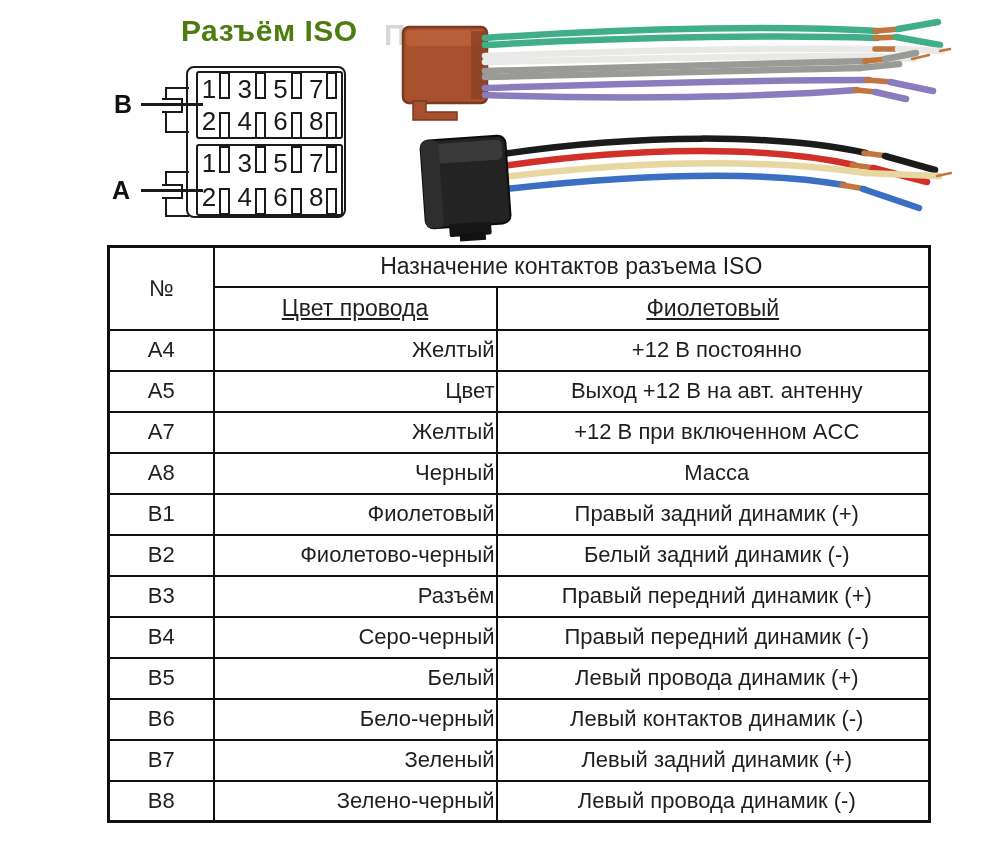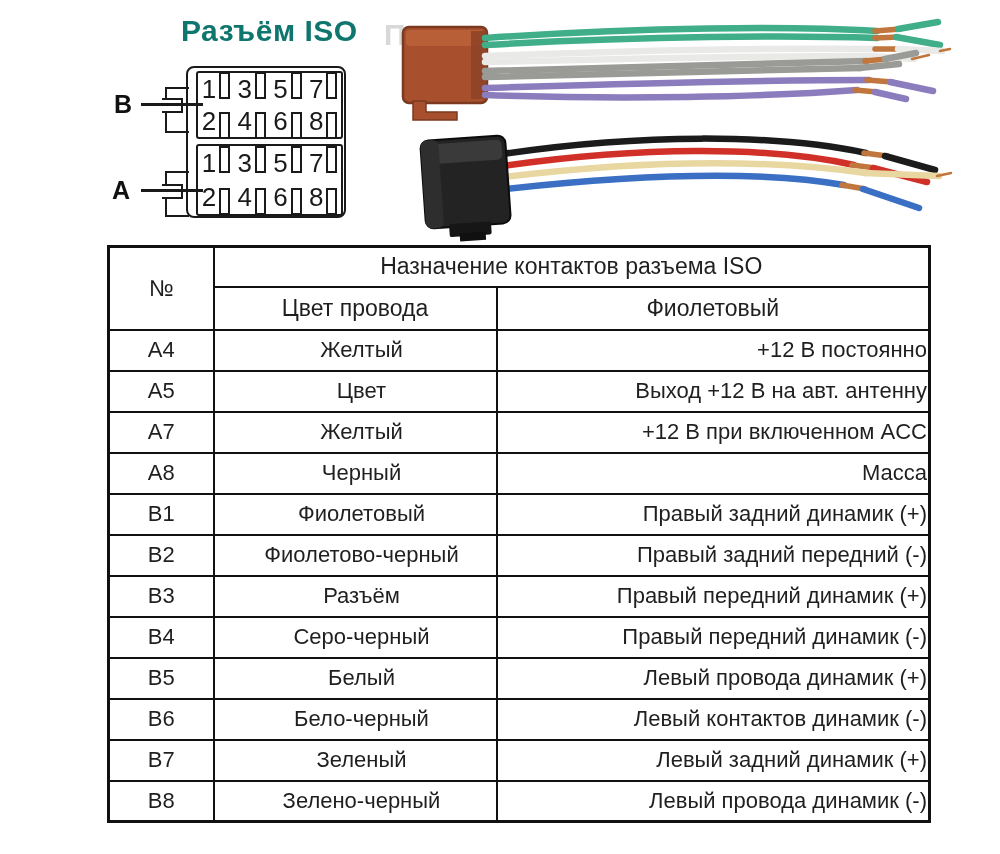--- a/index.html
+++ b/index.html
@@ -1,21 +1,21 @@
 <!DOCTYPE html>
 <html><head>
 <meta charset="utf-8">
 <style>
   html,body{margin:0;padding:0;background:#fff;}
   .canvas{position:relative;width:1000px;height:854px;background:#ffffff;overflow:hidden;
           font-family:"Liberation Sans","DejaVu Sans",sans-serif;color:#1f1f1f;}
   .abs{position:absolute;}
 
   
-  .title{left:181px;top:14px;font-size:30px;font-weight:600;color:#0f766e;letter-spacing:0.5px;}
+  .title{left:181px;top:14px;font-size:30px;font-weight:600;color:#4d7c0f;letter-spacing:0.5px;}
   .watermark{left:384px;top:18px;font-size:30px;font-weight:600;color:#d8d8d8;}
 
   
   .conn-outer{left:186px;top:66px;width:156px;height:148px;border:2.5px solid #1a1a1a;border-radius:8px;}
   .blk{left:196px;width:143px;border:2px solid #1a1a1a;border-radius:3px;display:grid;
        grid-template-columns:repeat(4,1fr);}
   .blk-b{top:71px;height:64px;}
   .blk-a{top:144px;height:68px;}
   .pin-cell{display:flex;align-items:center;justify-content:center;}
   .pin-num{font-size:26px;color:#1a1a1a;line-height:1;}
@@ -42,27 +42,27 @@
   .photo-bottom{left:398px;top:123px;}
   .wire{fill:none;stroke-width:6.5;stroke-linecap:round;}
   .wire-thin{fill:none;stroke-width:5.5;stroke-linecap:round;}
   .wire-pt{fill:none;stroke-width:2.5;stroke-linecap:round;}
 
   
   .pinout{left:107px;top:245px;}
   table{border-collapse:collapse;table-layout:fixed;width:821px;border:3px solid #111;}
   th,td{border:2.5px solid #111;font-weight:400;overflow:hidden;white-space:nowrap;}
   thead .r1{height:40px;}
-  thead .r2{height:43px;}
+  thead .r2{height:43px;text-decoration:underline;}
   tbody tr{height:41px;}
   th{font-size:23px;text-align:center;}
   td{font-size:22px;border-radius:6px;}
   .c-pin{text-align:center;}
-  .c-color{text-align:center;padding-left:14px;}
-  .c-purpose{text-align:right;padding-left:9px;}
+  .c-color{text-align:right;padding-left:14px;}
+  .c-purpose{text-align:center;padding-left:9px;}
 </style>
 </head>
 <body>
 
 <div class="canvas">
 
   <div class="abs title">Разъём ISO</div>
   <div class="abs watermark">П</div>
 
   <div class="abs conn-outer"></div>
@@ -247,21 +247,21 @@
             <td class="c-purpose">Масса</td>
           </tr>
           <tr>
             <td class="c-pin">B1</td>
             <td class="c-color">Фиолетовый</td>
             <td class="c-purpose">Правый задний динамик (+)</td>
           </tr>
           <tr>
             <td class="c-pin">B2</td>
             <td class="c-color">Фиолетово-черный</td>
-            <td class="c-purpose">Правый задний передний (-)</td>
+            <td class="c-purpose">Белый задний динамик (-)</td>
           </tr>
           <tr>
             <td class="c-pin">B3</td>
             <td class="c-color">Разъём</td>
             <td class="c-purpose">Правый передний динамик (+)</td>
           </tr>
           <tr>
             <td class="c-pin">B4</td>
             <td class="c-color">Серо-черный</td>
             <td class="c-purpose">Правый передний динамик (-)</td>

